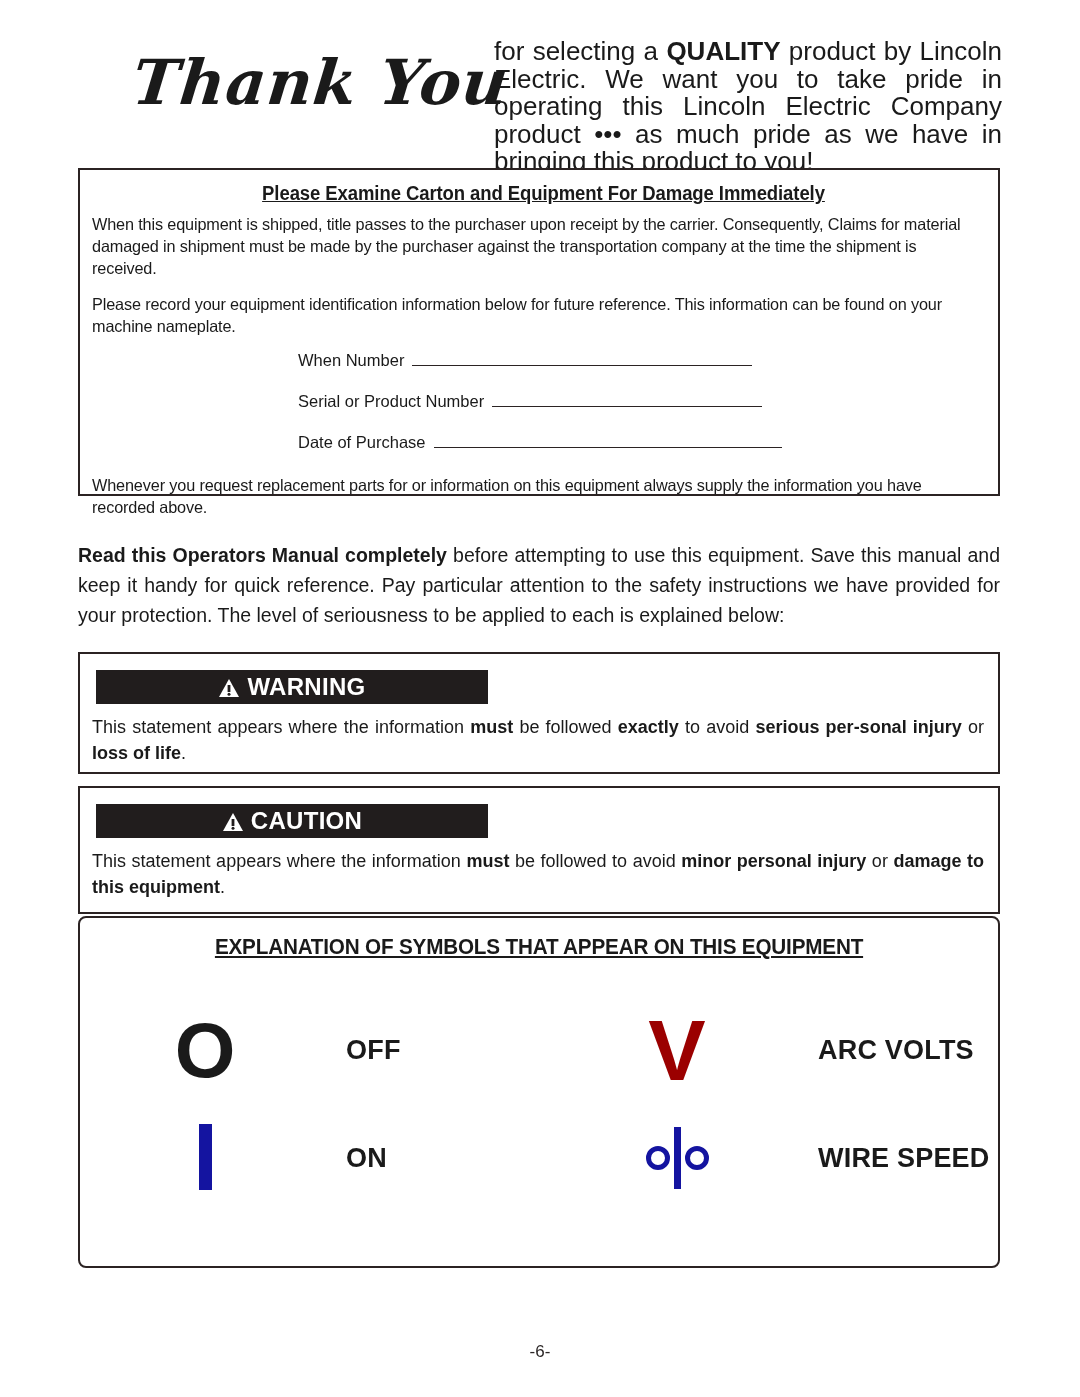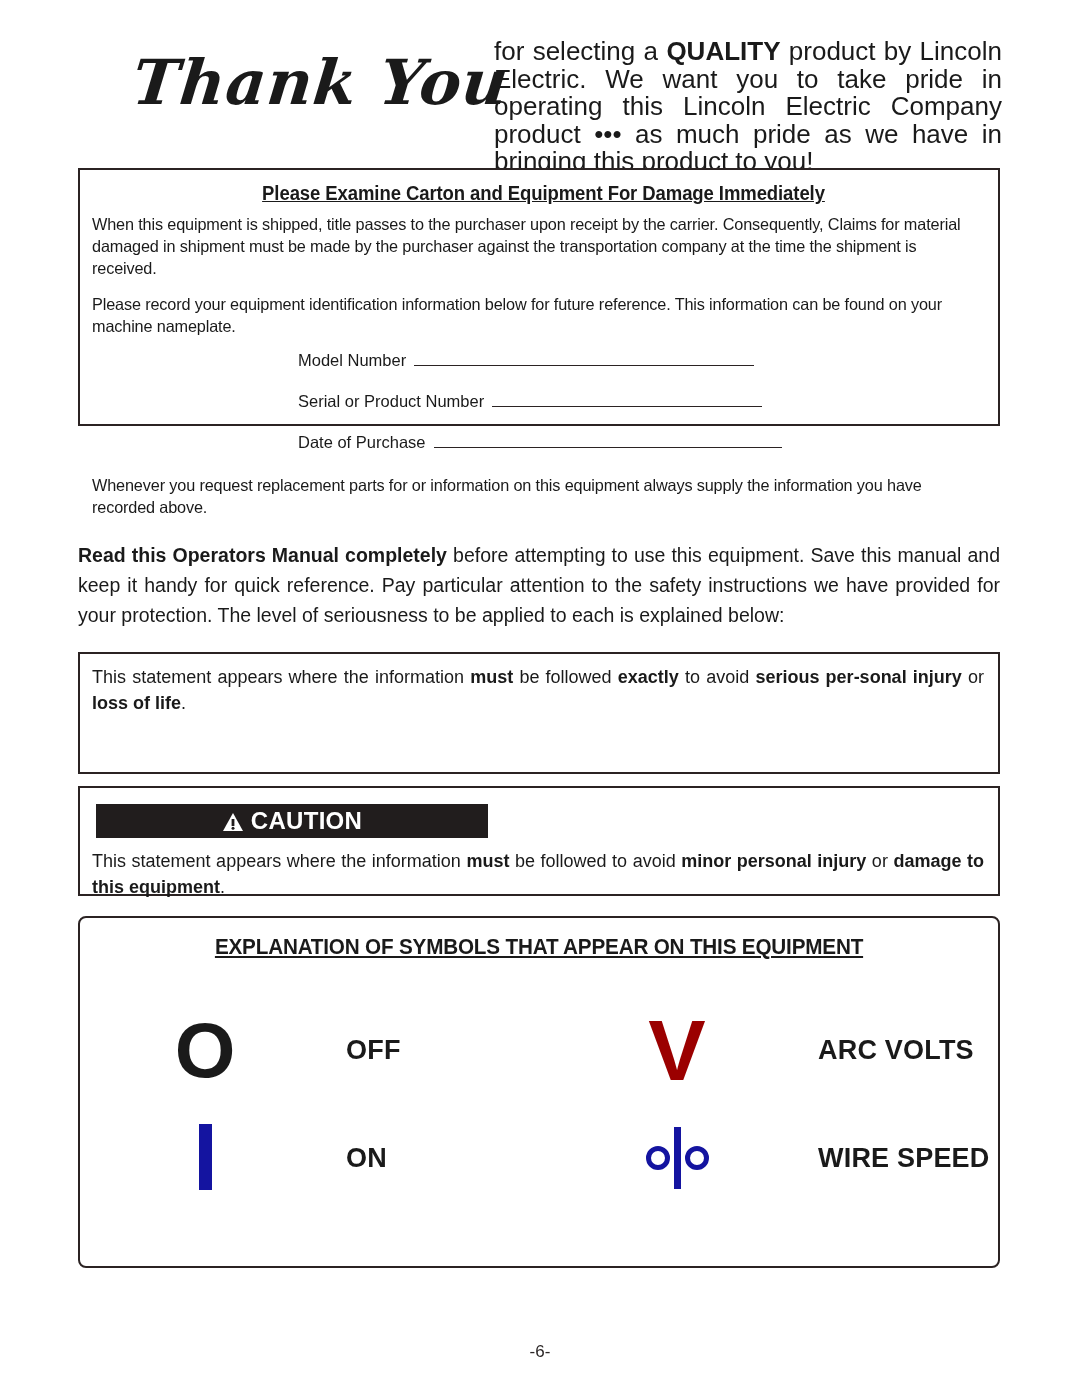--- a/index.html
+++ b/index.html
@@ -65,21 +65,21 @@
     left: 78px;
     width: 922px;
     box-sizing: border-box;
     border: 2px solid #2b2323;
     background: #ffffff;
   }
 
   
   #examine-box {
     top: 168px;
-    height: 258px;
+    height: 328px;
     padding: 10px 3px 8px 12px;
   }
   .examine-title {
     text-align: center;
     font-size: 19.5px;
     font-weight: 700;
     text-decoration: underline;
     letter-spacing: -0.1px;
     margin: 2px 0 8px 0;
     transform: scaleX(0.95);
@@ -122,21 +122,21 @@
     width: 922px;
     font-size: 19.5px;
     line-height: 30px;
     text-align: justify;
     text-align-last: left;
   }
   .read-manual b { font-weight: 700; }
 
   
   #warning-box { top: 652px; height: 122px; }
-  #caution-box { top: 786px; height: 110px; }
+  #caution-box { top: 786px; height: 128px; }
 
   .alert-bar {
     background: #211d1d;
     color: #ffffff;
     height: 34px;
     margin: 16px 0 0 16px;
     width: 392px;
     display: flex;
     align-items: center;
     justify-content: center;
@@ -258,41 +258,51 @@
     </div>
   </div>
 
   <div class="box" id="examine-box">
     <div class="examine-title">Please Examine Carton and Equipment For Damage Immediately</div>
     <p class="examine-p">When this equipment is shipped, title passes to the purchaser upon receipt by the carrier. Consequently, Claims for material damaged in shipment  must be made by the purchaser against the transportation company at the time the shipment is received.</p>
     <p class="examine-p">Please record your equipment identification information below for future reference. This information can be found on your machine nameplate.</p>
 
     <div class="fields">
       <div class="field-row">
-        <span class="field-label">Model Number</span>
+        <span class="field-label">When Number</span>
         <span class="field-rule rule-model"></span>
       </div>
       <div class="field-row">
         <span class="field-label">Serial or Product Number</span>
         <span class="field-rule rule-serial"></span>
       </div>
       <div class="field-row">
         <span class="field-label">Date of Purchase</span>
         <span class="field-rule rule-date"></span>
       </div>
     </div>
 
     <p class="examine-p">Whenever you request replacement parts for or information on this equipment always supply the information you have recorded above.</p>
   </div>
 
   <div class="read-manual">
     <b>Read this Operators Manual completely</b><span> before attempting to use this equipment. Save this manual and keep it handy for quick reference. Pay particular attention to the safety instructions we have provided for your protection. The level of seriousness to be applied to each is explained below:</span>
   </div>
 
   <div class="box" id="warning-box">
+    <div class="alert-bar">
+      <span class="tri-icon">
+        <svg viewBox="0 0 22 20" width="22" height="20" aria-hidden="true">
+          <polygon points="11,1 21,19 1,19" fill="#ffffff"></polygon>
+          <rect x="9.6" y="7" width="2.8" height="7" fill="#211d1d"></rect>
+          <circle cx="11" cy="16.3" r="1.5" fill="#211d1d"></circle>
+        </svg>
+      </span>
+      <span class="label">WARNING</span>
+    </div>
     <div class="alert-body"><span>This statement appears where the information </span><b>must</b><span> be followed </span><b>exactly</b><span> to avoid </span><b>serious per-sonal injury</b><span> or </span><b>loss of life</b><span>.</span></div>
   </div>
 
   <div class="box" id="caution-box">
     <div class="alert-bar">
       <span class="tri-icon">
         <svg viewBox="0 0 22 20" width="22" height="20" aria-hidden="true">
           <polygon points="11,1 21,19 1,19" fill="#ffffff"></polygon>
           <rect x="9.6" y="7" width="2.8" height="7" fill="#211d1d"></rect>
           <circle cx="11" cy="16.3" r="1.5" fill="#211d1d"></circle>

